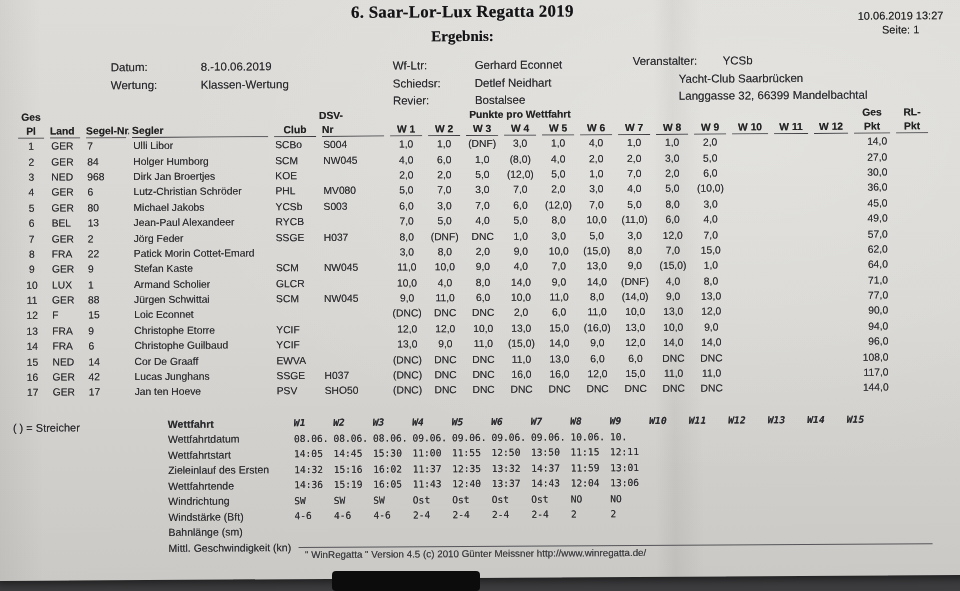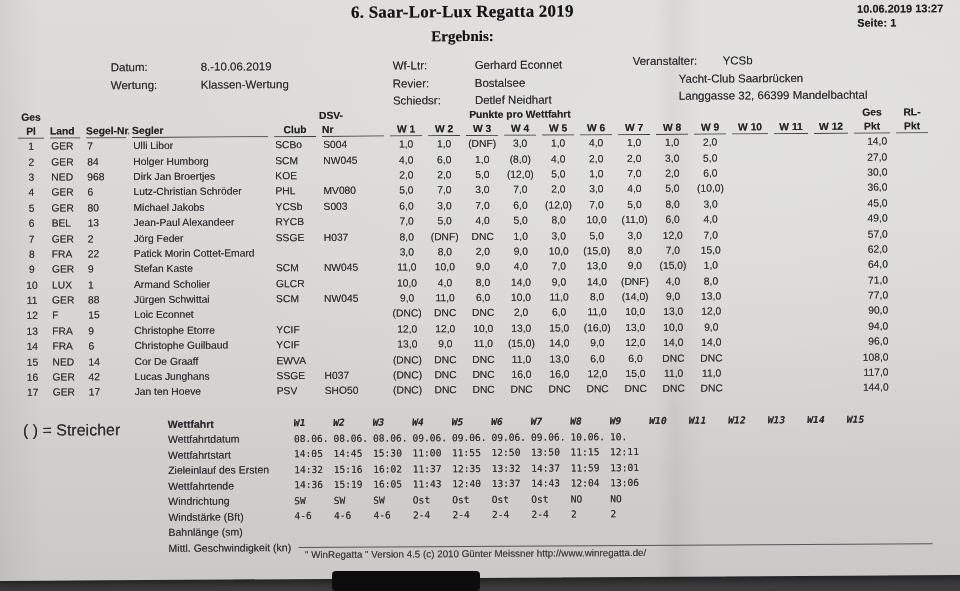--- a/index.html
+++ b/index.html
@@ -18,21 +18,21 @@
       linear-gradient(to right, rgba(0,0,0,0.06), transparent 5%),
       linear-gradient(to bottom, #dddcd8 0%, #d7d6d2 55%, #cac9c5 100%);
     box-shadow:0 3px 10px rgba(0,0,0,0.55);
     color:#26262a;
   }
   .dark-blob{position:absolute;left:332px;top:571px;width:148px;height:20px;background:#0c0c0c;border-radius:4px;}
 
   .scantext{text-shadow:0 0 0.6px rgba(20,20,25,0.55);}
 
   
-  .printdate{position:absolute;top:9px;right:20px;text-align:left;font-size:11px;line-height:14px;color:#222;font-weight:bold;}
+  .printdate{position:absolute;top:16px;right:20px;text-align:center;font-size:11px;line-height:14px;color:#222;}
   .titleblock{position:absolute;top:7px;left:0;width:940px;text-align:center;font-family:"Liberation Serif", serif;color:#141416;}
   .title{font-size:17px;font-weight:bold;letter-spacing:0.2px;}
   .subtitle{font-size:15px;font-weight:bold;margin-top:6px;}
 
   
   .meta{position:absolute;top:62px;font-size:11.5px;line-height:17.5px;color:#2a2a2e;}
   .meta-left{left:118px;}
   .meta-mid{left:400px;}
   .meta-right{left:640px;top:59px;}
   .meta-row{display:flex;}
@@ -50,21 +50,21 @@
   .results .hrow th .hl{border-bottom:1.5px solid #3c3c40;padding-bottom:1px;margin:0 3px;display:block;}
   .results tbody td{height:15.4px;vertical-align:middle;}
   .a-l{text-align:left;}
   .a-c{text-align:center;}
   .a-r{text-align:right;}
   .results td.a-l{padding-left:4px;}
   .results td.a-r{padding-right:6px;}
   .grp{text-align:center;font-weight:bold;}
 
   
-  .note{position:absolute;left:28px;top:424px;font-size:16px;color:#2a2a2e;}
+  .note{position:absolute;left:18px;top:424px;font-size:11px;color:#2a2a2e;}
   .raceinfo{position:absolute;left:173px;top:419px;font-size:10.5px;color:#2a2a2e;}
   .raceinfo th,.raceinfo td{padding:0;white-space:nowrap;height:15.5px;vertical-align:middle;}
   .raceinfo .lblcol{width:126px;text-align:left;font-weight:normal;}
   .raceinfo th.lblcol{font-weight:bold;}
   .raceinfo .vcol{width:39.5px;text-align:left;font-family:"DejaVu Sans Mono", monospace;font-size:9.6px;}
   .raceinfo thead .vcol{font-weight:bold;font-style:italic;}
 
   
   .footline{position:absolute;left:303px;top:551px;width:634px;border-top:1px solid #55555a;}
   .footer{position:absolute;left:280px;top:553px;width:400px;text-align:center;font-size:9.8px;color:#3a3a3e;}
@@ -94,26 +94,26 @@
       <span>Klassen-Wertung</span>
     </div>
   </div>
 
   <div class="meta meta-mid">
     <div class="meta-row">
       <span class="lbl">Wf-Ltr:</span>
       <span>Gerhard Econnet</span>
     </div>
     <div class="meta-row">
+      <span class="lbl">Schiedsr:</span>
+      <span>Detlef Neidhart</span>
+    </div>
+    <div class="meta-row">
       <span class="lbl">Revier:</span>
       <span>Bostalsee</span>
-    </div>
-    <div class="meta-row">
-      <span class="lbl">Schiedsr:</span>
-      <span>Detlef Neidhart</span>
     </div>
   </div>
 
   <div class="meta meta-right">
     <div class="meta-row">
       <span class="lbl">Veranstalter:</span>
       <span>YCSb</span>
     </div>
     <div class="indent">Yacht-Club Saarbrücken</div>
     <div class="indent">Langgasse 32, 66399 Mandelbachtal</div>

